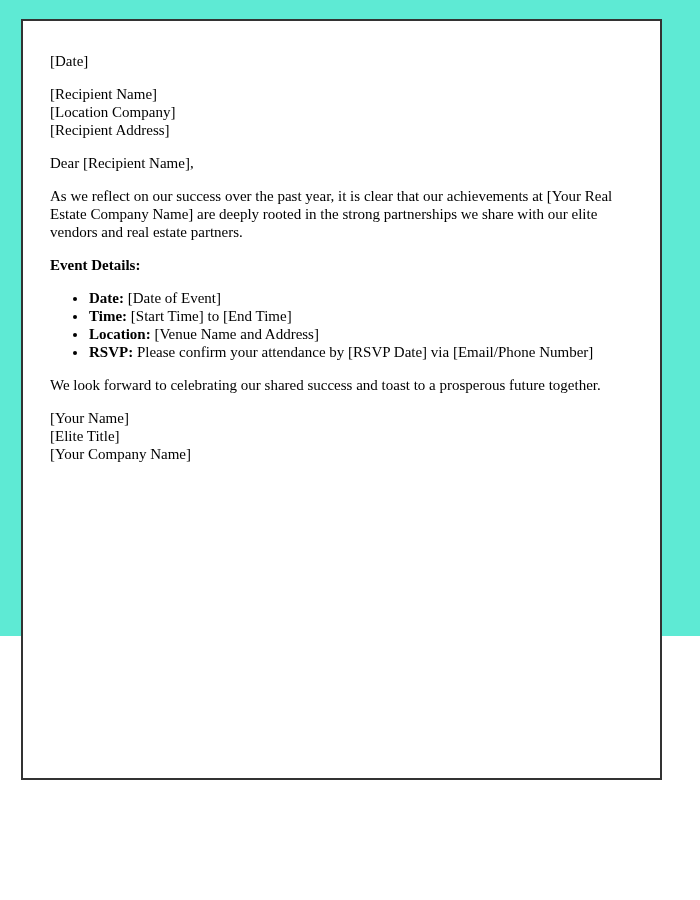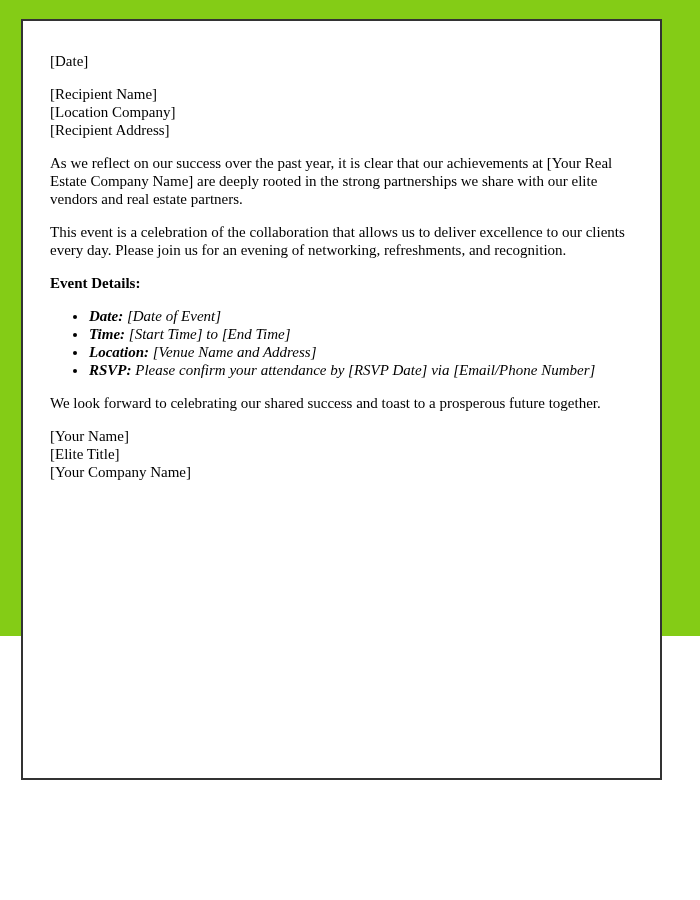--- a/index.html
+++ b/index.html
@@ -13,21 +13,21 @@
     position: relative;
     font-family: "Liberation Serif", "DejaVu Serif", serif;
     color: #000000;
   }
   .canvas {
     position: absolute;
     left: 0;
     top: 0;
     width: 700px;
     height: 636px;
-    background: #84cc16;
+    background: #5eead4;
   }
   .page {
     position: absolute;
     left: 21px;
     top: 19px;
     width: 641px;
     height: 761px;
     box-sizing: border-box;
     border: 2px solid #333333;
     background: #ffffff;
@@ -39,41 +39,40 @@
   .page p {
     margin: 15px 0;
   }
   .page ul {
     margin: 15px 0;
     padding-left: 38px;
   }
   .page li {
     margin: 0;
     padding-left: 1px;
-    font-style: italic;
   }
   .bold, strong {
     font-weight: bold;
   }
 </style>
 </head>
 <body>
 
 <div class="canvas">
   <div class="page">
 
     <p>[Date]</p>
 
     <p><span>[Recipient Name]</span><br><span>[Location Company]</span><br><span>[Recipient Address]</span></p>
 
+    <p>Dear [Recipient Name],</p>
 
     <p>As we reflect on our success over the past year, it is clear that our achievements at [Your Real Estate Company Name] are deeply rooted in the strong partnerships we share with our elite vendors and real estate partners.</p>
 
 
-    <p>This event is a celebration of the collaboration that allows us to deliver excellence to our clients every day. Please join us for an evening of networking, refreshments, and recognition.</p>
 
     <p class="bold">Event Details:</p>
 
     <ul>
       <li><strong>Date:</strong> <span>[Date of Event]</span></li>
       <li><strong>Time:</strong> <span>[Start Time] to [End Time]</span></li>
       <li><strong>Location:</strong> <span>[Venue Name and Address]</span></li>
       <li><strong>RSVP:</strong> <span>Please confirm your attendance by [RSVP Date] via [Email/Phone Number]</span></li>
     </ul>
 

